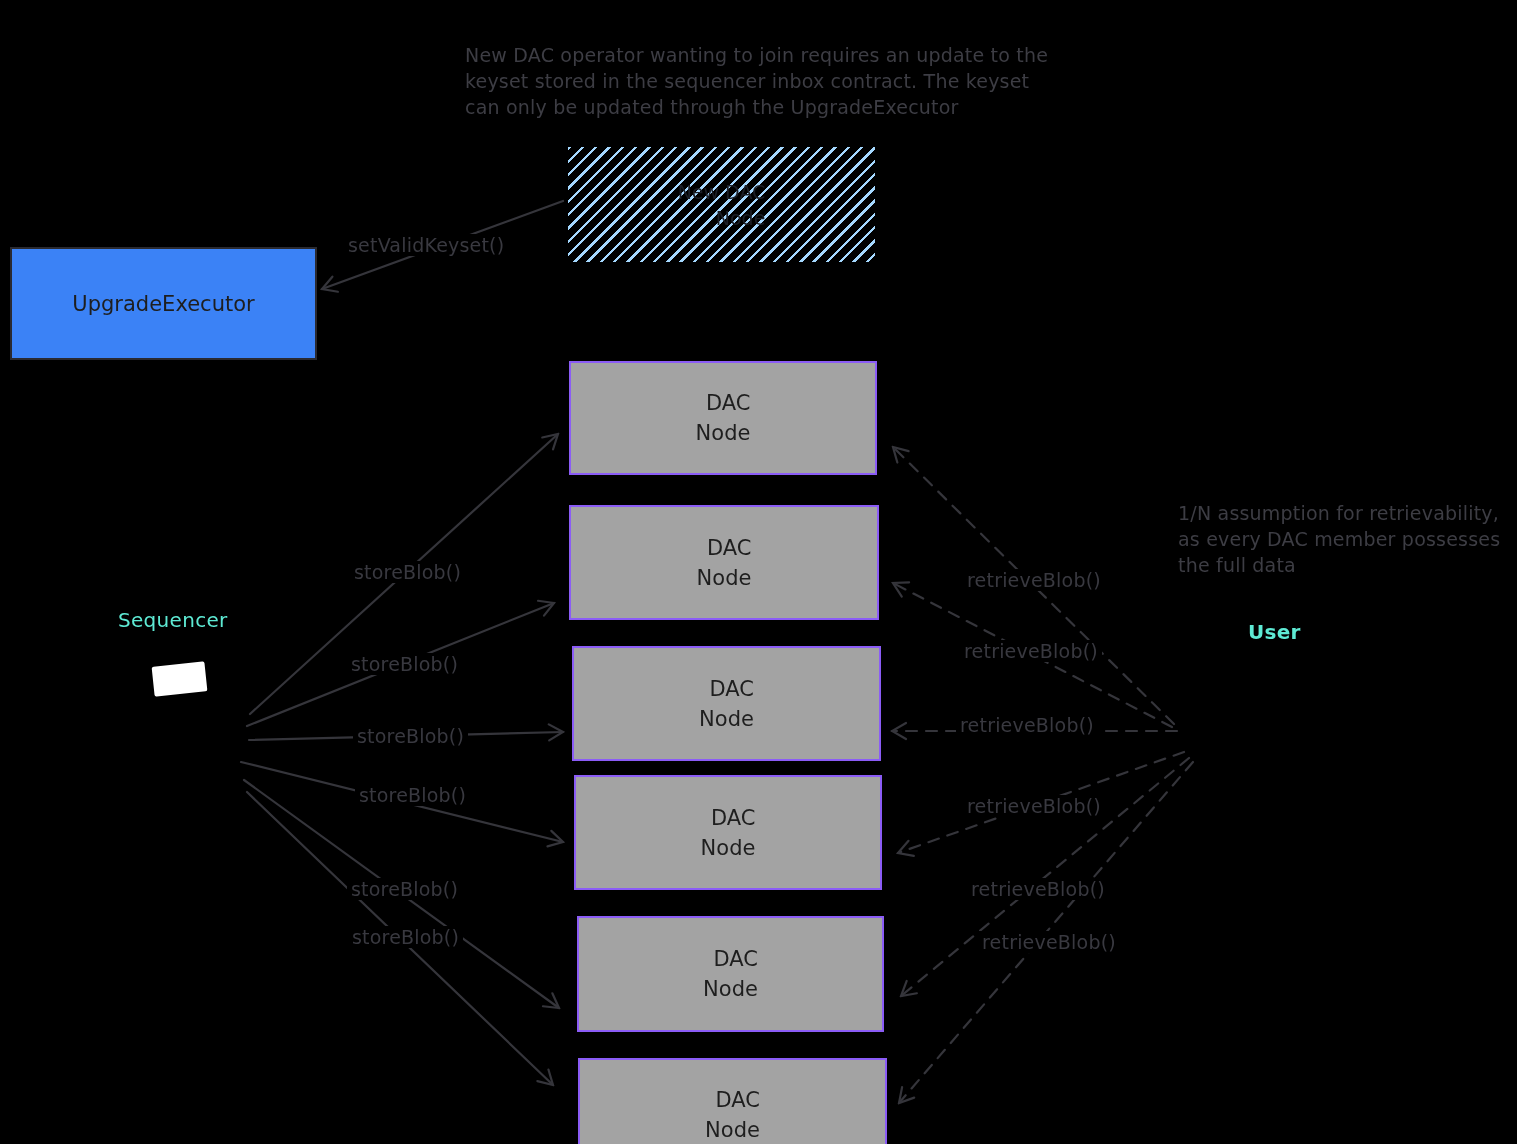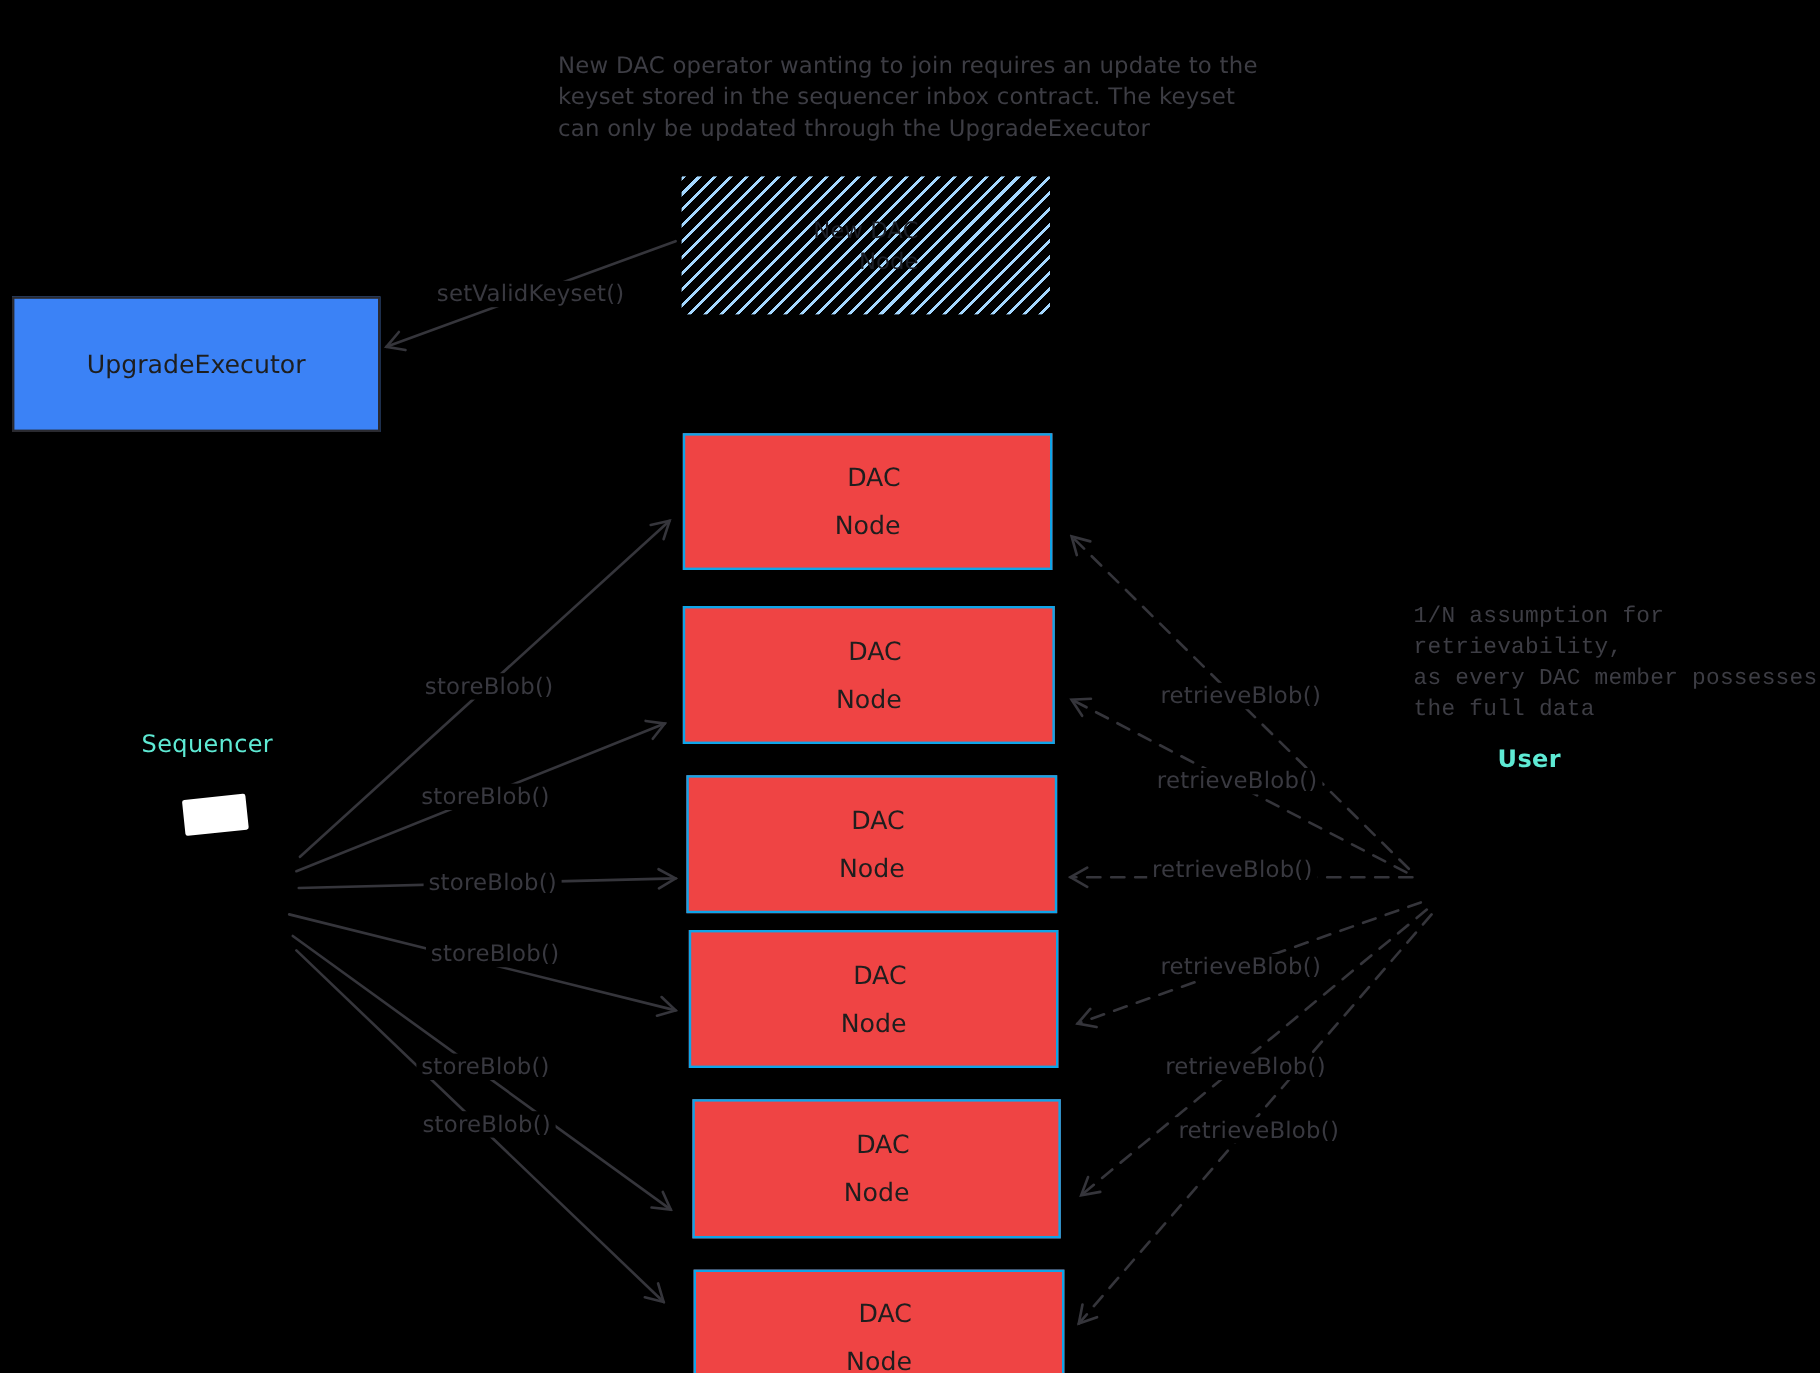--- a/index.html
+++ b/index.html
@@ -21,21 +21,21 @@
     position:absolute;color:#5eead4;font-size:20px;letter-spacing:0.3px;
   }
   .box{
     position:absolute;display:flex;align-items:center;justify-content:center;
     text-align:right;white-space:pre-line;color:#1e1e1e;
   }
   .box.pink{
     background:#3b82f6;border:2px solid #2a2a30;font-size:21px;line-height:28px;
   }
   .box.blue{
-    background:#ef4444;border:2px solid #0ea5e9;font-size:21px;line-height:40px;
+    background:#a3a3a3;border:2px solid #8b5cf6;font-size:21px;line-height:30px;
   }
   .box.hatch{
     background:repeating-linear-gradient(135deg,#a5d8ff 0 2.4px,transparent 2.4px 9.4px);
     color:#1b1e26;font-size:19px;line-height:26px;border:none;
   }
   .screen{
     position:absolute;left:153px;top:630px;width:53px;height:30px;background:#ffffff;
     transform:rotate(-6deg);border-radius:2px;
   }
 </style>
@@ -68,21 +68,21 @@
         <path d="M1184,718 L898,819" marker-end="url(#ah)"></path>
         <path d="M1189,724 L901,962" marker-end="url(#ah)"></path>
         <path d="M1193,728 L899,1069" marker-end="url(#ah)"></path>
       </g>
     </g>
   </svg>
 
   <div class="note" style="left:465px;top:8px;">New DAC operator wanting to join requires an update to the
 keyset stored in the sequencer inbox contract. The keyset
 can only be updated through the UpgradeExecutor</div>
-  <div class="note" style="left:1178px;top:466px;font-family:Liberation Mono, monospace;">1/N assumption for retrievability,
+  <div class="note" style="left:1178px;top:466px;">1/N assumption for retrievability,
 as every DAC member possesses
 the full data</div>
 
   <div class="box hatch" style="left:568px;top:113px;width:307px;height:115px;">New DAC
 Node</div>
 
   <div class="box pink" style="left:10px;top:213px;width:303px;height:109px;">UpgradeExecutor</div>
 
   <div class="box blue" style="left:569px;top:327px;width:304px;height:110px;">DAC
 Node</div>
@@ -94,21 +94,21 @@
 Node</div>
   <div class="box blue" style="left:577px;top:882px;width:303px;height:112px;">DAC
 Node</div>
   <div class="box blue" style="left:578px;top:1024px;width:305px;height:110px;">DAC
 Node</div>
 
   <div class="entity-label" style="left:118px;top:574px;">Sequencer</div>
   <div class="screen"></div>
   <div class="entity-label" style="left:1248px;top:586px;font-weight:bold;">User</div>
 
-  <div class="call-label" style="left:360px;top:200px;">setValidKeyset()</div>
+  <div class="call-label" style="left:344px;top:200px;">setValidKeyset()</div>
 
   <div class="call-label" style="left:350px;top:527px;">storeBlob()</div>
   <div class="call-label" style="left:347px;top:619px;">storeBlob()</div>
   <div class="call-label" style="left:353px;top:691px;">storeBlob()</div>
   <div class="call-label" style="left:355px;top:750px;">storeBlob()</div>
   <div class="call-label" style="left:347px;top:844px;">storeBlob()</div>
   <div class="call-label" style="left:348px;top:892px;">storeBlob()</div>
 
   <div class="call-label" style="left:963px;top:535px;">retrieveBlob()</div>
   <div class="call-label" style="left:960px;top:606px;">retrieveBlob()</div>

